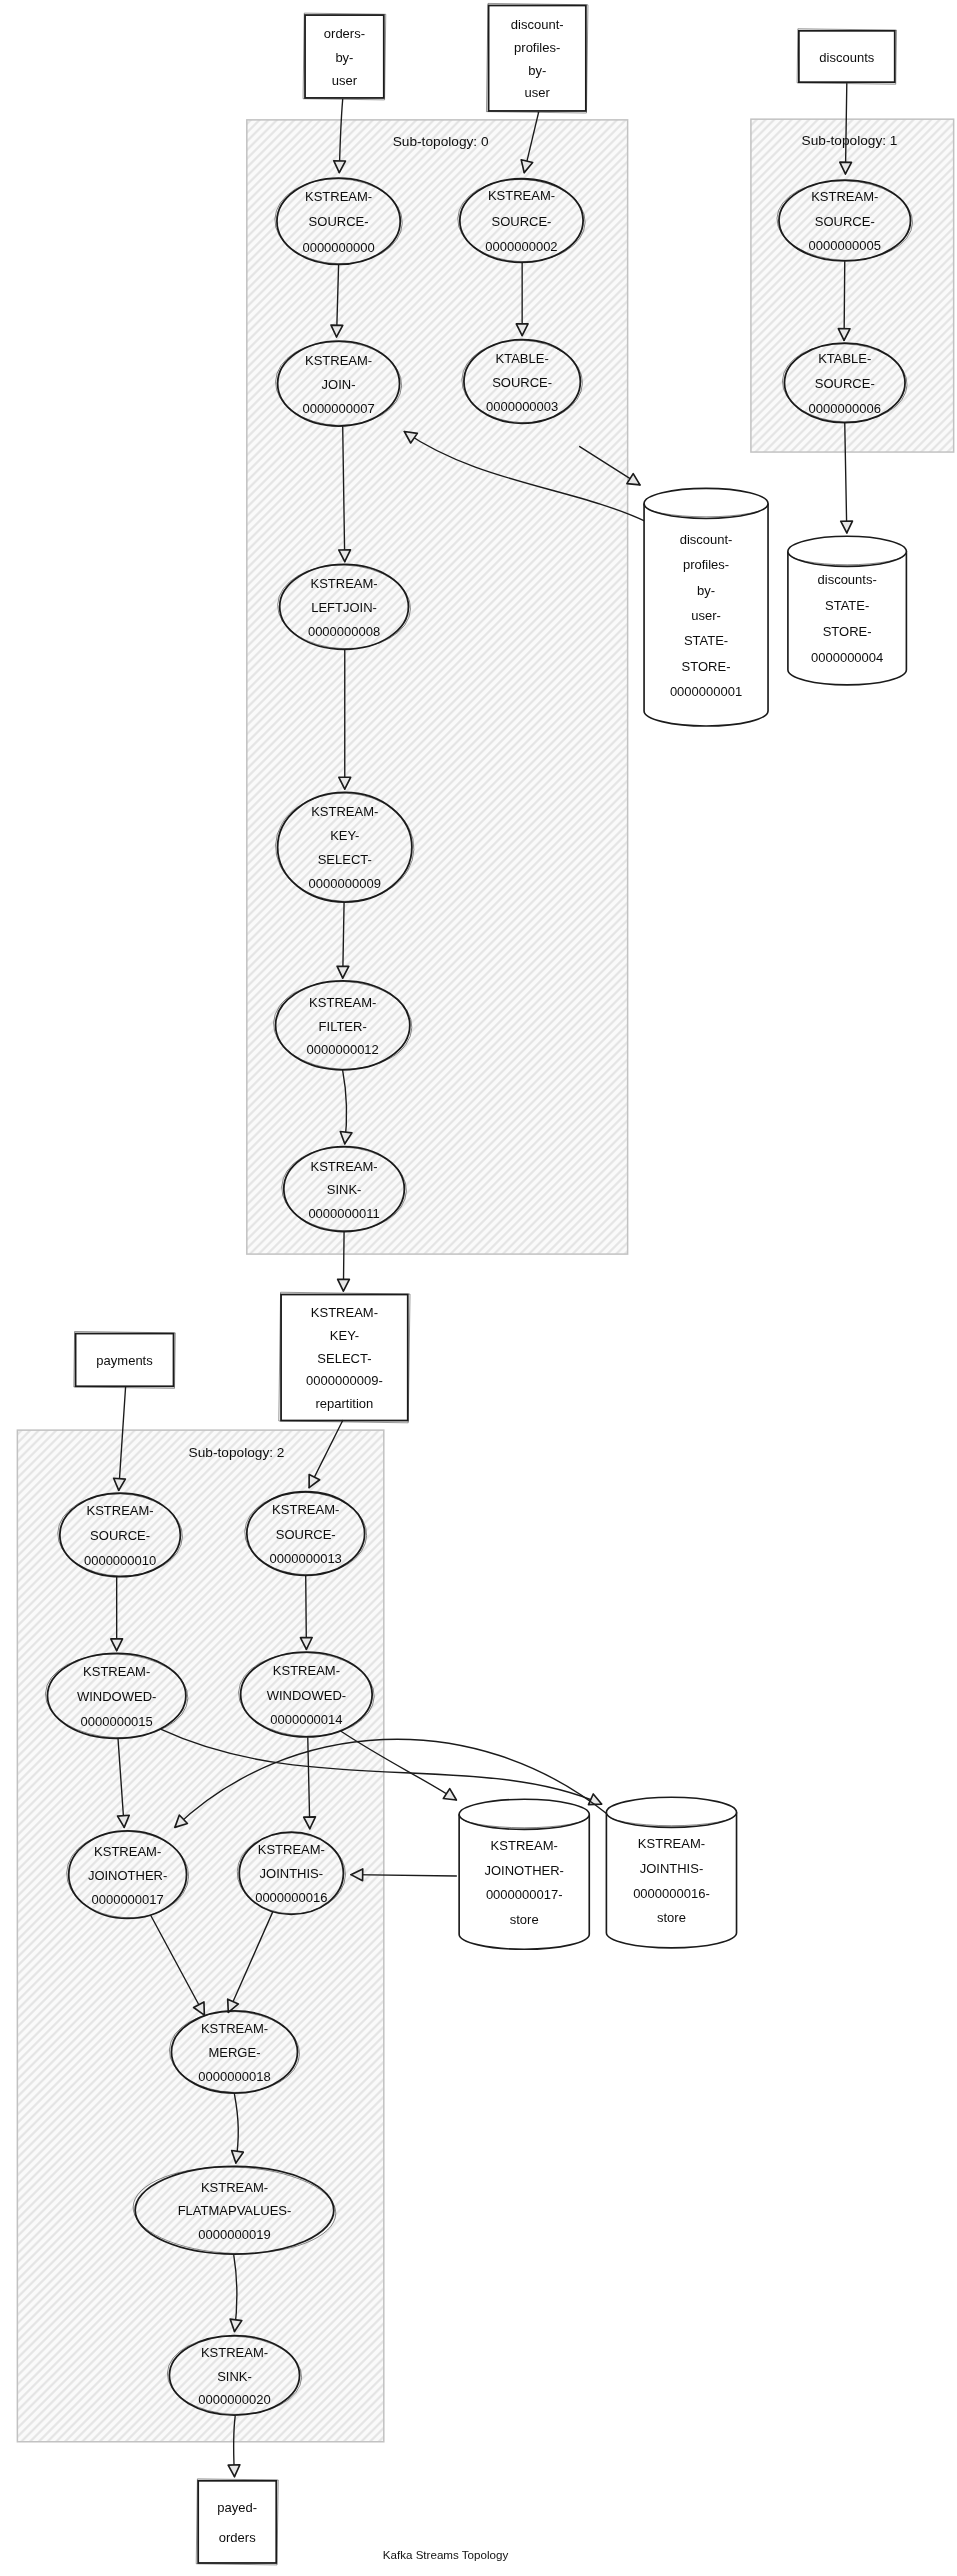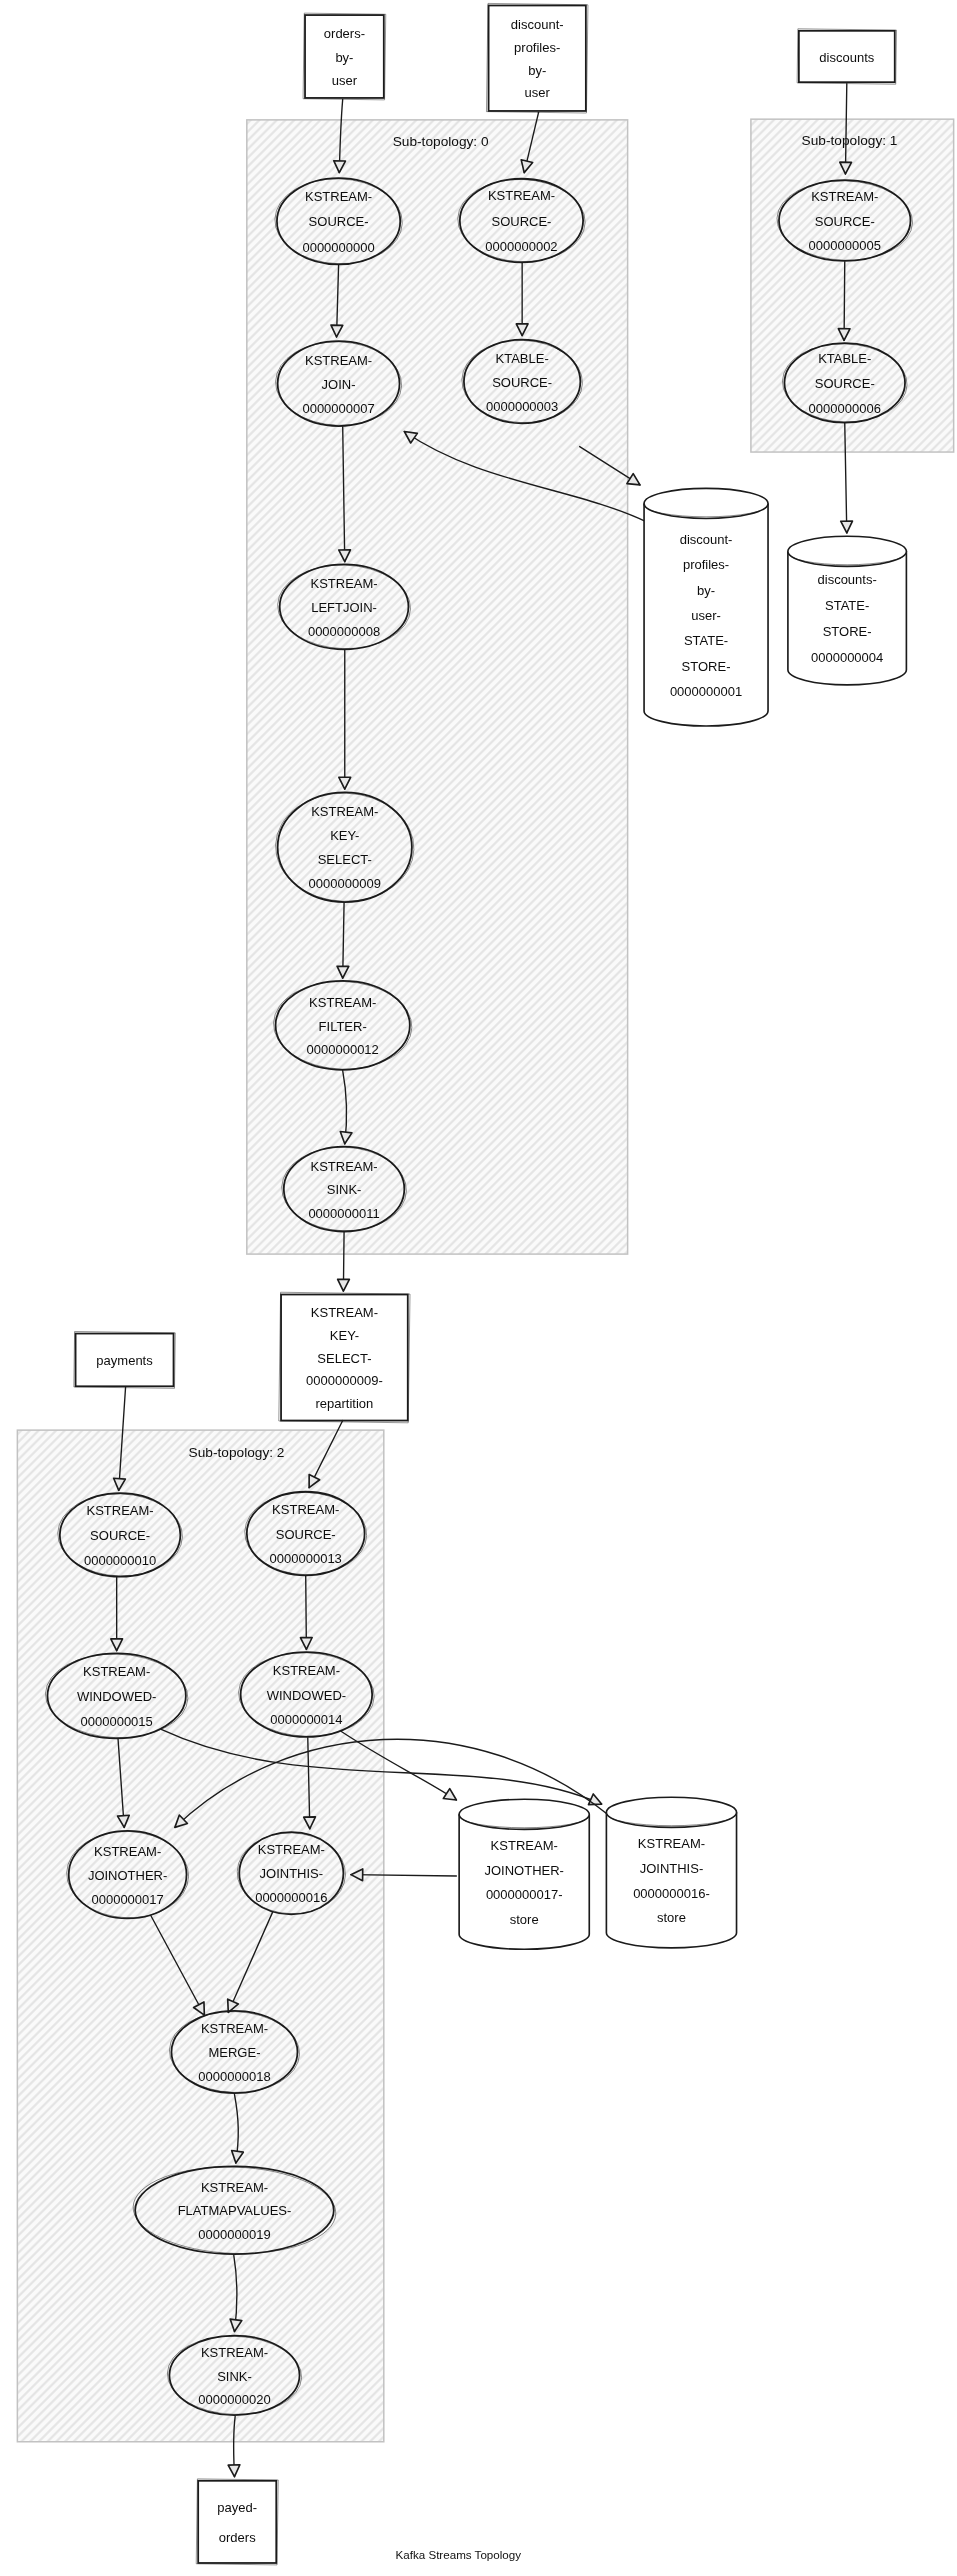--- a/index.html
+++ b/index.html
@@ -1,20 +1,20 @@
 <!DOCTYPE html>
 <html style="font-size:11px"><head>
 <meta charset="utf-8">
 <style>
   html,body{margin:0;padding:0;background:#ffffff;}
   body{font-family:"Liberation Sans",sans-serif;}
   .stage{position:relative;width:958px;height:2576px;background:#ffffff;overflow:hidden;}
   #topology-svg{position:absolute;left:0;top:0;}
   #topology-svg text{font-family:"Liberation Sans",sans-serif;}
-  .caption{position:absolute;left:370px;top:2548px;width:151px;text-align:right;
+  .caption{position:absolute;left:370px;top:2548px;width:151px;text-align:center;
            font-size:11.6px;color:#111111;}
 </style>
 </head>
 <body>
 
 <div class="stage">
   <svg id="topology-svg" width="958" height="2576" viewBox="0 0 1398 3761">
       <defs>
         <pattern id="hatch" width="9" height="9" patternUnits="userSpaceOnUse" patternTransform="rotate(45)">
           <rect width="9" height="9" fill="#fafafa"></rect>

